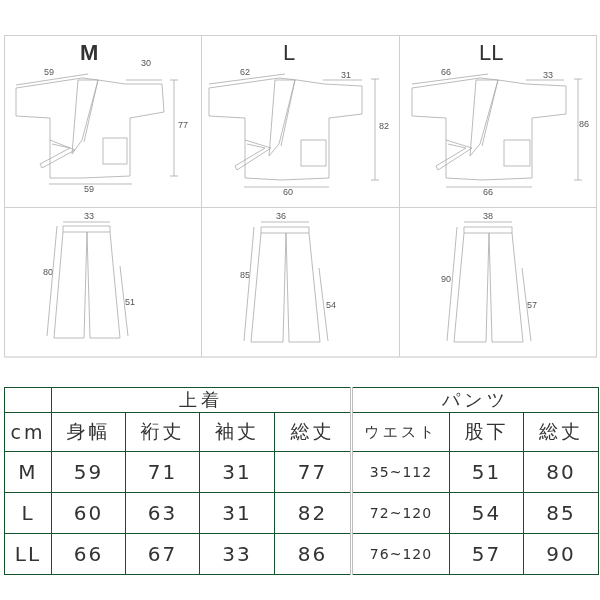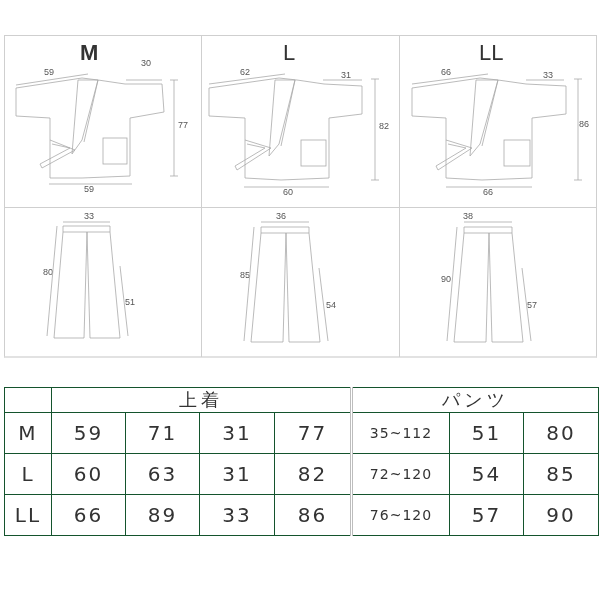--- a/index.html
+++ b/index.html
@@ -54,21 +54,21 @@
   <div class="dim" style="left:84px;top:211px;">33</div>
   <div class="dim" style="left:43px;top:267px;">80</div>
   <div class="dim" style="left:125px;top:297px;">51</div>
 </div>
 <div>
   <div class="dim" style="left:276px;top:211px;">36</div>
   <div class="dim" style="left:240px;top:270px;">85</div>
   <div class="dim" style="left:326px;top:300px;">54</div>
 </div>
 <div>
-  <div class="dim" style="left:463px;top:211px;">38</div>
+  <div class="dim" style="left:483px;top:211px;">38</div>
   <div class="dim" style="left:441px;top:274px;">90</div>
   <div class="dim" style="left:527px;top:300px;">57</div>
 </div>
 
 <svg width="600" height="600" fill="none" stroke="#aaa" stroke-width="0.8">
 
   <g transform="translate(0,0)">
     <path d="M16 88 L82 78 L98 80 L125 84 L162 84 L164 112 L130 118 L130 176 L82 178 L50 178 L50 118 L16 116 Z"></path>
     <path d="M78 80 L98 80 L82 140 L72 154 Z"></path>
     <path d="M98 80 L84 142"></path>
@@ -148,20 +148,30 @@
       <col style="width:98px">
       <col style="width:74px">
       <col style="width:75px">
   </colgroup>
   <tbody>
       <tr class="hdr-row">
     <td></td>
     <td colspan="4" class="sep">上着</td>
     <td colspan="3">パンツ</td>
   </tr>
+  <tr class="sub-row">
+    <td>cm</td>
+    <td>身幅</td>
+    <td>裄丈</td>
+    <td>袖丈</td>
+    <td class="sep">総丈</td>
+    <td class="waist-hdr">ウエスト</td>
+    <td>股下</td>
+    <td>総丈</td>
+  </tr>
   <tr class="data-row">
     <td>M</td>
     <td>59</td>
     <td>71</td>
     <td>31</td>
     <td class="sep">77</td>
     <td class="waist-cell">35~112</td>
     <td>51</td>
     <td>80</td>
   </tr>
@@ -171,21 +181,21 @@
     <td>63</td>
     <td>31</td>
     <td class="sep">82</td>
     <td class="waist-cell">72~120</td>
     <td>54</td>
     <td>85</td>
   </tr>
   <tr class="data-row">
     <td>LL</td>
     <td>66</td>
-    <td>89</td>
+    <td>67</td>
     <td>33</td>
     <td class="sep">86</td>
     <td class="waist-cell">76~120</td>
     <td>57</td>
     <td>90</td>
   </tr>
 </tbody>
   </table>
 
 </body></html>

